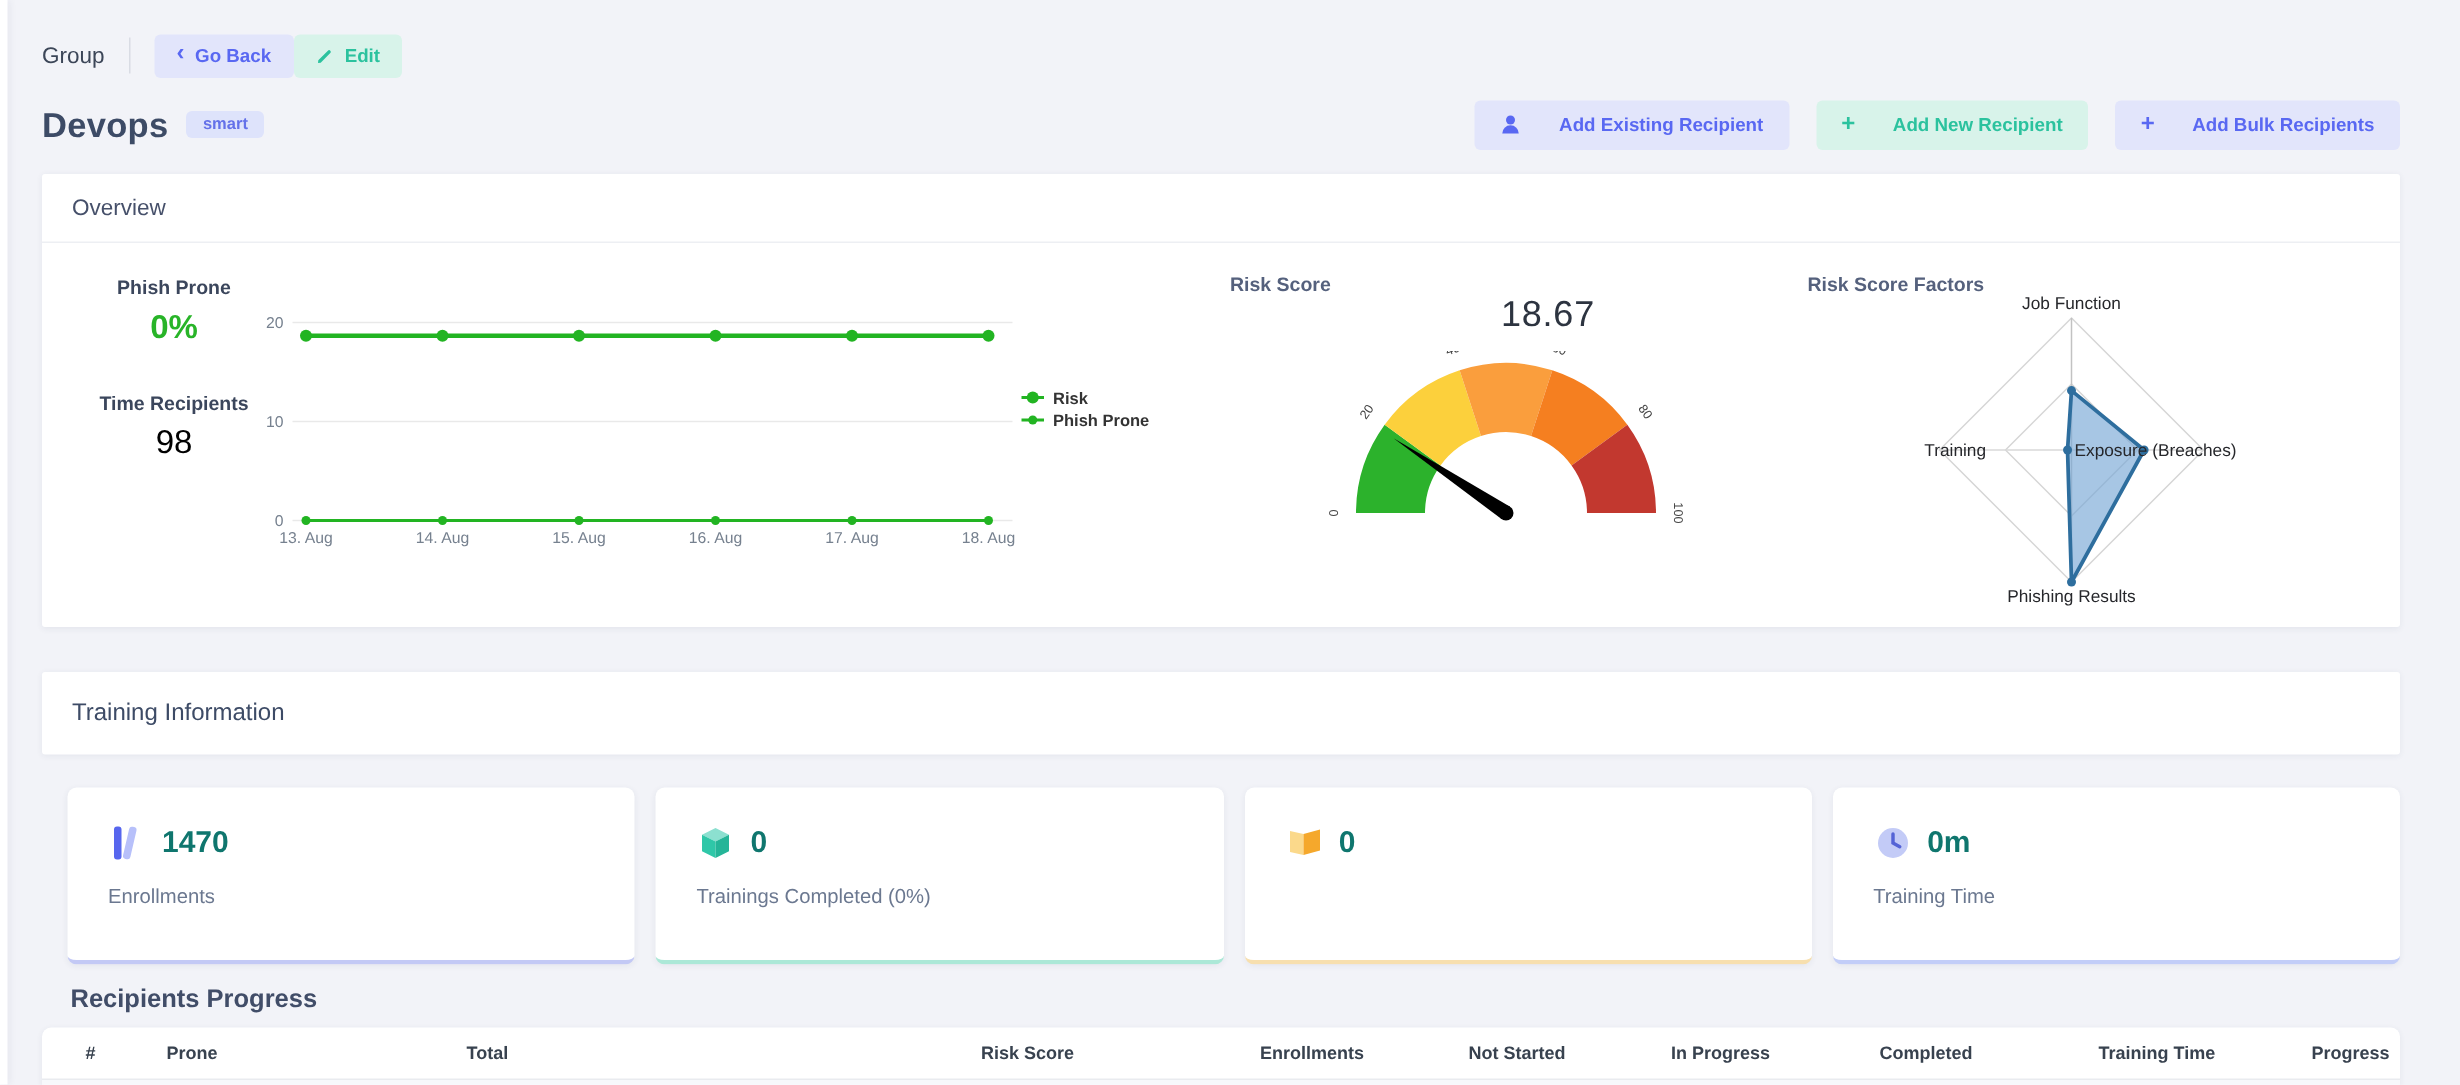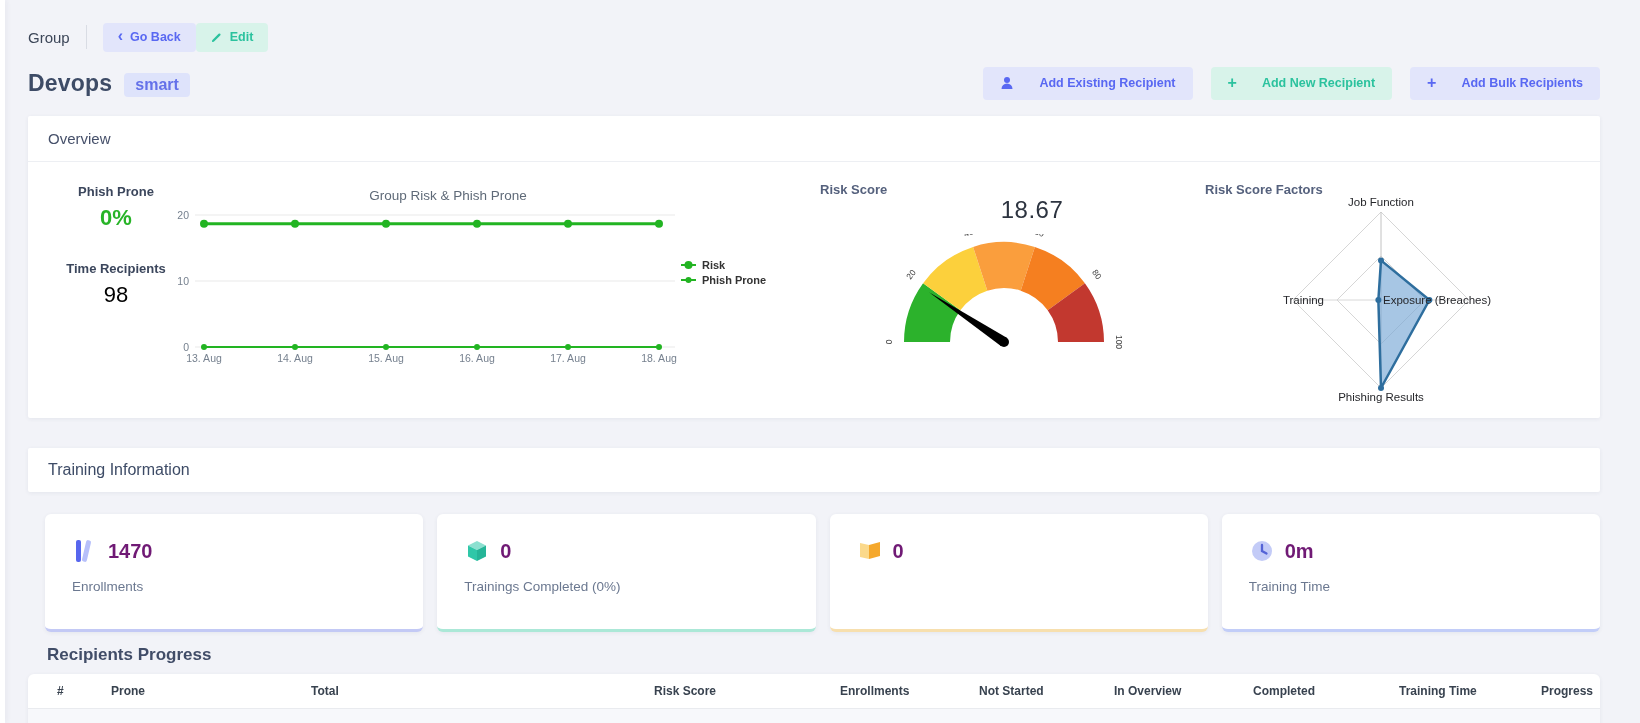--- a/index.html
+++ b/index.html
@@ -16,23 +16,23 @@
   .btn-sm { height:29px; padding:0 15px; }
   .btn-md { height:33px; padding:0 17px;gap:25px; }
   .btn-indigo { background:#e2e5fb; color:#5968f2; }
   .btn-teal { background:#d8f3ea; color:#2bc29e; }
   .chev { font-size:16px; line-height:1; font-weight:bold; margin-top:-2px; }
   .plus { font-size:16px; line-height:1; font-weight:bold; }
   .ml12 { margin-left:0; }
 
   
   .title-row { display:flex; align-items:center; justify-content:space-between; margin-top:12px; height:38px; }
-  .title-left { display:flex; align-items:flex-end; }
+  .title-left { display:flex; align-items:center; }
   .group-name { font-size:23px; font-weight:600; color:#3d4b66; letter-spacing:.2px; }
-  .badge { margin-left:12px; background:#dee3fb; color:#6471e9; font-size:16px; font-weight:bold; padding:3px 11px; border-radius:4px; }
+  .badge { margin-left:12px; background:#dee3fb; color:#6471e9; font-size:11px; font-weight:bold; padding:3px 11px; border-radius:4px; }
   .title-actions { display:flex; gap:18px; }
 
   
   .card { background:#fff; border-radius:2px; box-shadow:0 1px 4px rgba(40,50,80,.07); }
   .overview-card { margin-top:14px; height:302px; }
   .card-header { height:46px; display:flex; align-items:center; padding:0 20px; font-size:15px; color:#46506a; border-bottom:1px solid #edeff3; }
   .overview-body { position:relative; height:255px; }
 
   .stats-col { position:absolute; left:22px; top:22px; width:132px; text-align:center; }
   .stat-label { font-size:13px; font-weight:bold; color:#3b465c; }
@@ -48,25 +48,25 @@
   .gauge-label { position:absolute; left:792px; top:20px; font-size:13px; font-weight:bold; color:#55617d; }
   .gauge-value { position:absolute; left:876px; top:34px; width:256px; text-align:center; font-size:24px; color:#2d3440; letter-spacing:.5px; }
   #gauge-chart { position:absolute; left:826px; top:72px; }
   .gt { font-size:8.5px; fill:#444; }
 
   .radar-label { position:absolute; left:1177px; top:20px; font-size:13px; font-weight:bold; color:#55617d; }
   #radar-chart { position:absolute; left:1212px; top:30px; }
   .rl { font-size:11.5px; fill:#26272b; }
 
   
-  .ti-card { margin-top:30px; height:44px; display:flex; align-items:center; padding:16px 20px; font-size:16px; color:#3d4b66; }
+  .ti-card { margin-top:30px; height:55px; display:flex; align-items:center; padding:16px 20px; font-size:16px; color:#3d4b66; }
   .stat-row { display:flex; gap:14px; margin:22px 0 0 17px; }
   .stat-card { flex:1; height:118px; background:#fff; border-radius:6px; box-shadow:0 1px 4px rgba(40,50,80,.07); border-bottom:3px solid #ccc; padding:24px 27px; }
   .stat-top { display:flex; align-items:center; gap:10px; }
-  .stat-value { font-size:20px; font-weight:bold; color:#701a75; }
+  .stat-value { font-size:20px; font-weight:bold; color:#0f766e; }
   .stat-name { margin-top:15px; font-size:13.5px; color:#6b7890; }
 
   
   .rp-heading { margin:13px 0 0 19px; font-size:17px; font-weight:600; color:#414d68; }
   .table-card { margin-top:9px; height:220px; border-radius:6px 6px 0 0; overflow:hidden; }
   .tgrid { display:grid; grid-template-columns:54px 200px 343px 186px 139px 135px 139px 146px 142px auto; padding-left:29px; }
   .thead { height:34px; align-items:center; }
   .th { font-size:12px; font-weight:600; color:#38424f; }
   .tdivider { height:1px; background:#e9ebef; }
   .trow { background:#f7f8fb; height:60px; padding-top:6px; }
@@ -124,21 +124,20 @@
     <div class="card-header">Overview</div>
     <div class="overview-body">
       <div class="stats-col">
         <div class="stat-label">Phish Prone</div>
         <div class="stat-green">0%</div>
         <div class="gap28"></div>
         <div class="stat-label">Time Recipients</div>
         <div class="stat-plain">98</div>
       </div>
 
-      <div class="line-title">Group Risk &amp; Phish Prone</div>
       <svg id="line-chart" width="650" height="165">
           <line x1="30" y1="140" x2="510" y2="140" stroke="#e9e9e9" stroke-width="1"></line>
           <text x="24" y="143.5" text-anchor="end" class="ax">0</text>
           <line x1="30" y1="74" x2="510" y2="74" stroke="#e9e9e9" stroke-width="1"></line>
           <text x="24" y="77.5" text-anchor="end" class="ax">10</text>
           <line x1="30" y1="8" x2="510" y2="8" stroke="#e9e9e9" stroke-width="1"></line>
           <text x="24" y="11.5" text-anchor="end" class="ax">20</text>
           <text x="39" y="155" text-anchor="middle" class="ax">13. Aug</text>
           <text x="130" y="155" text-anchor="middle" class="ax">14. Aug</text>
           <text x="221" y="155" text-anchor="middle" class="ax">15. Aug</text>
@@ -260,21 +259,21 @@
   <div class="rp-heading">Recipients Progress</div>
 
   <div class="card table-card">
     <div class="tgrid thead">
       <span class="th">#</span>
       <span class="th">Prone</span>
       <span class="th">Total</span>
       <span class="th">Risk Score</span>
       <span class="th">Enrollments</span>
       <span class="th">Not Started</span>
-      <span class="th">In Overview</span>
+      <span class="th">In Progress</span>
       <span class="th">Completed</span>
       <span class="th">Training Time</span>
       <span class="th">Progress</span>
     </div>
     <div class="tdivider"></div>
     <div class="tgrid trow">
       
       
       
       

